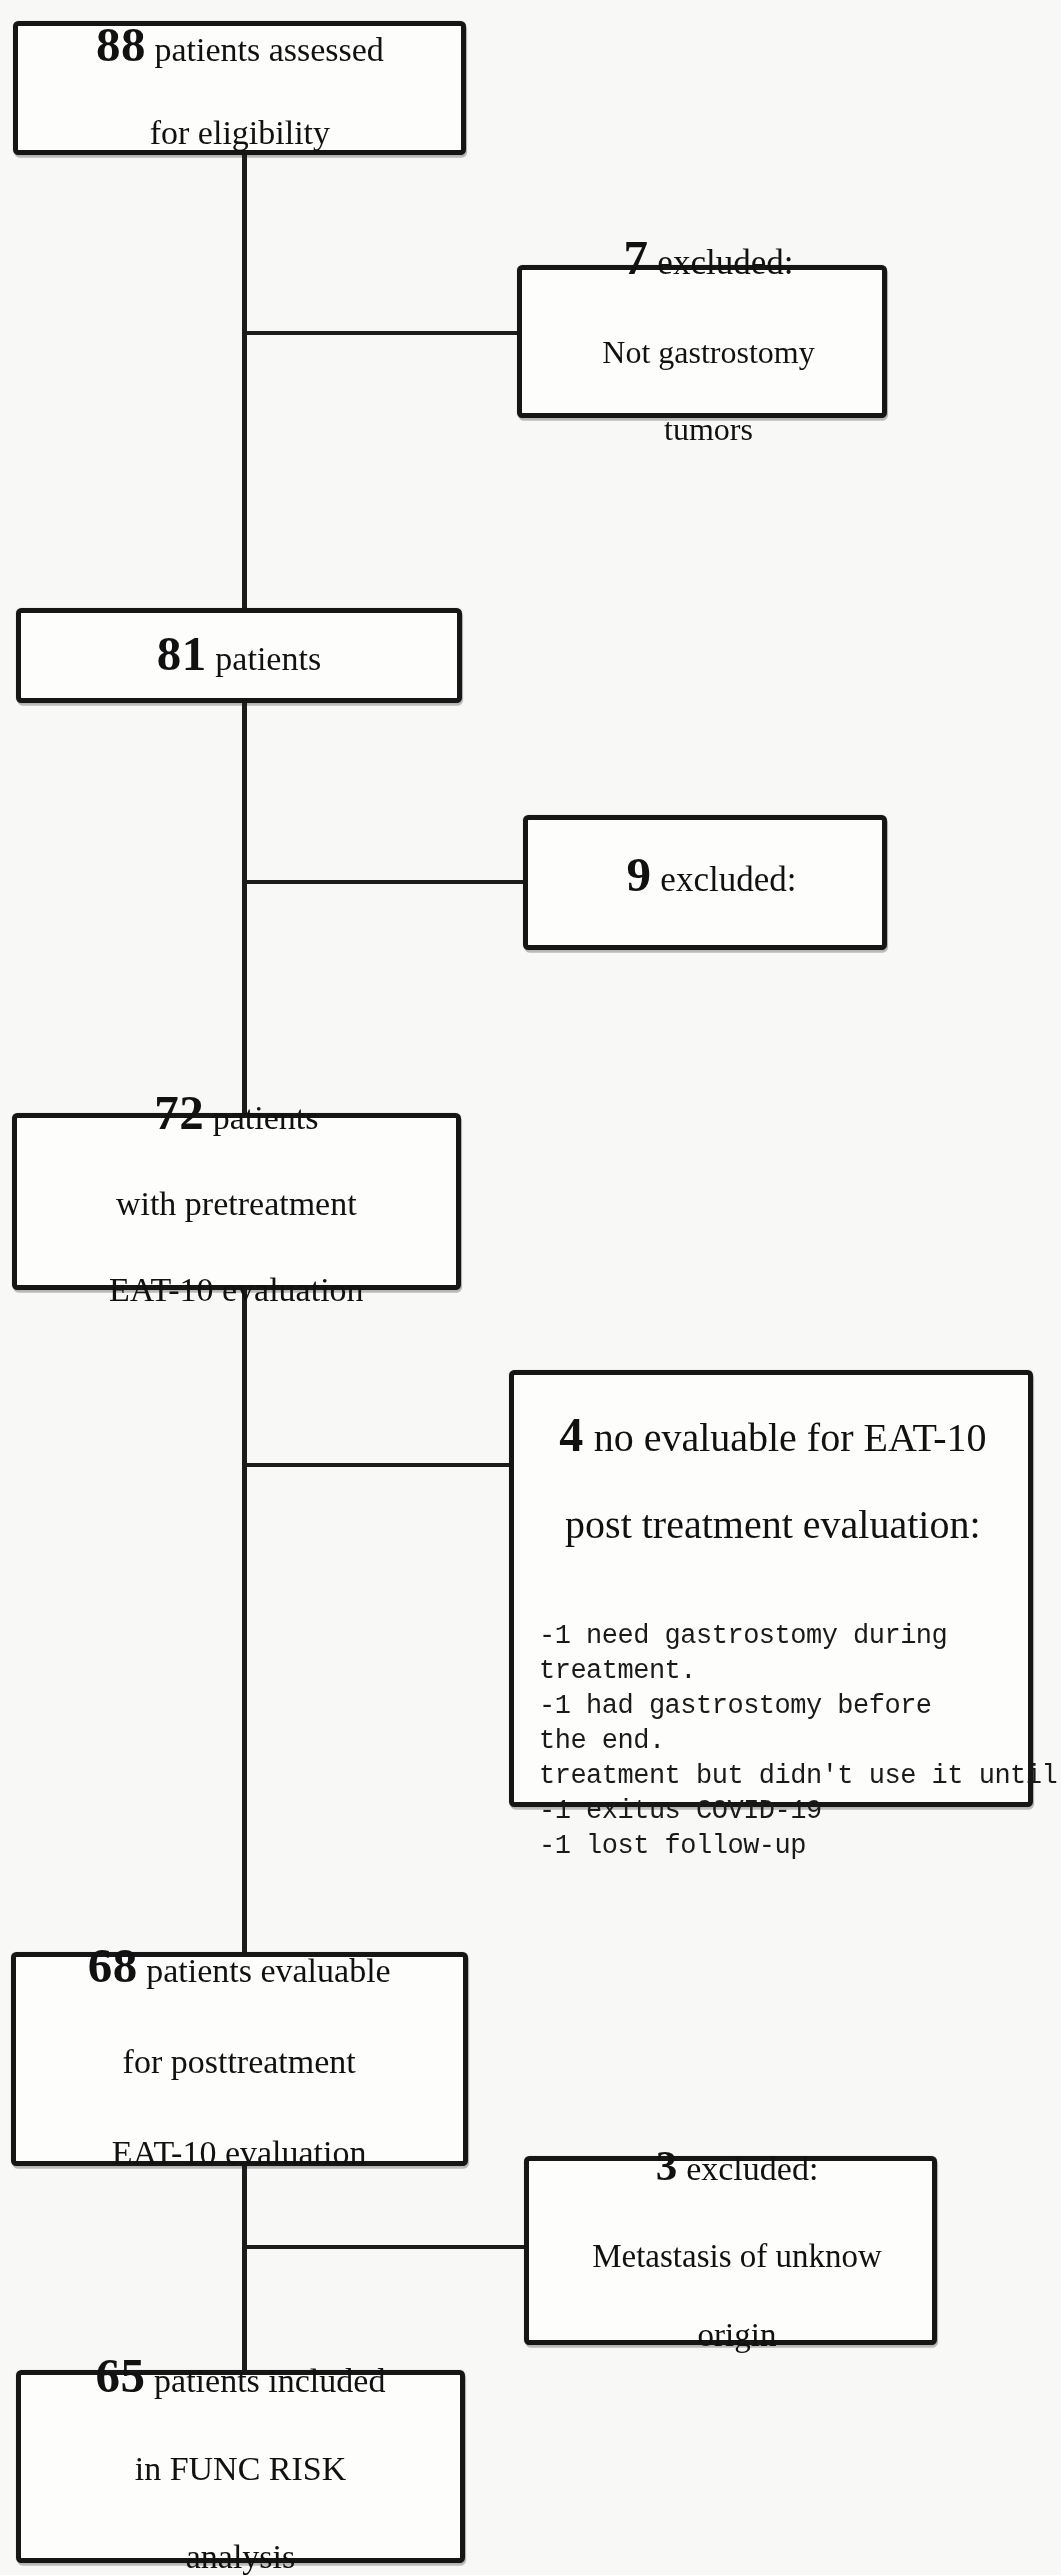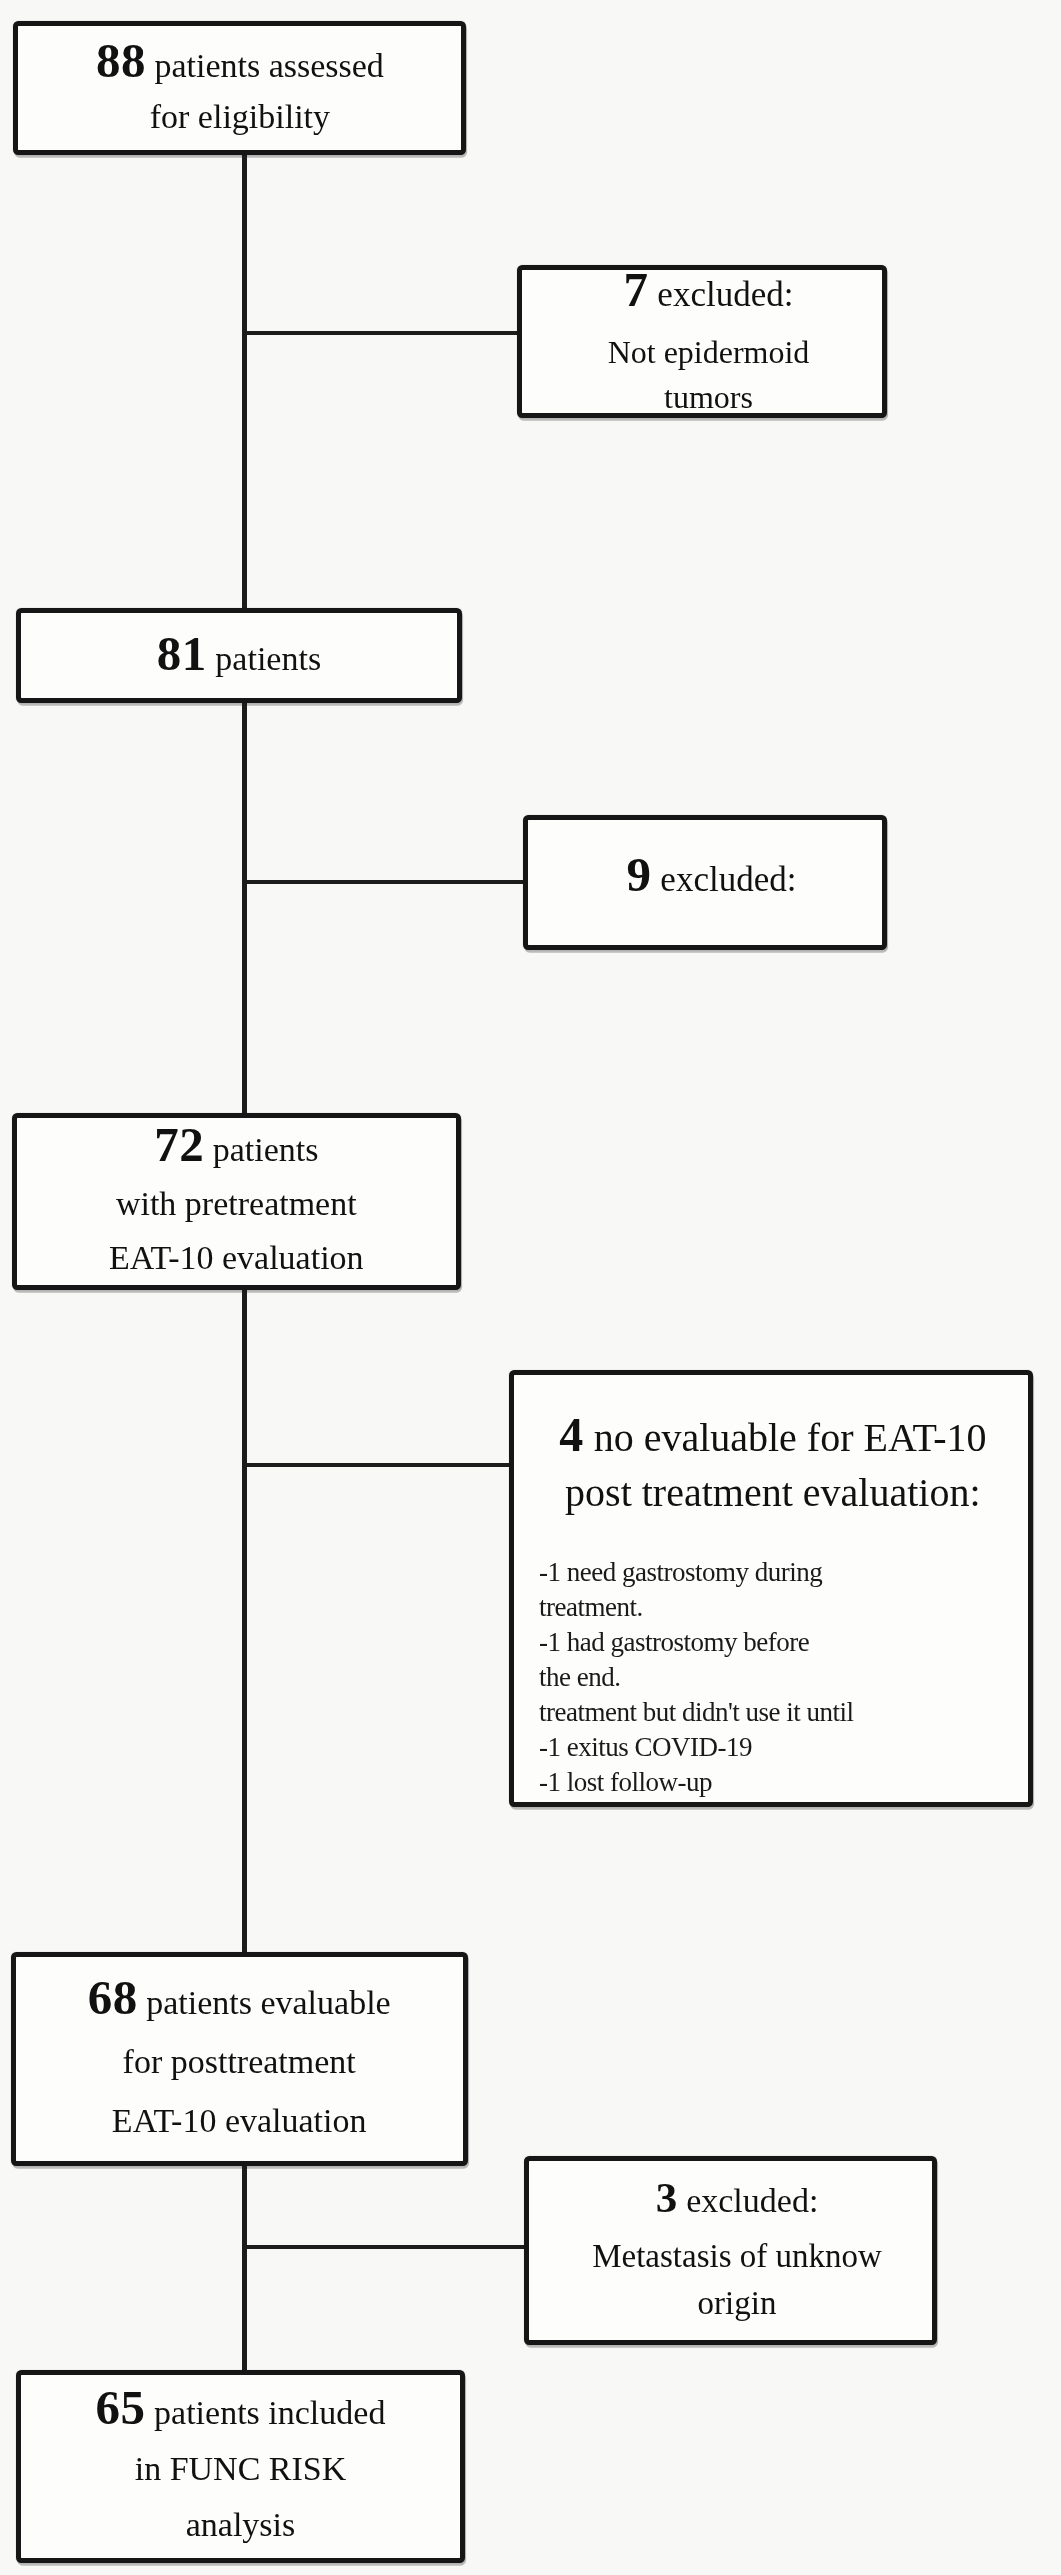--- a/index.html
+++ b/index.html
@@ -21,20 +21,21 @@
   .fbox {
     position:absolute; z-index:2;
     background:#fdfdfc;
     border:5.9px solid #161616;
     border-radius:5.4px;
     box-shadow:1.1px 2.7px 0 rgba(30,30,30,.28), 0 0 1.1px rgba(0,0,0,.35);
     display:flex; flex-direction:column;
     justify-content:center; align-items:center;
     text-align:center;
     line-height:1.0;
+    gap:32px;
   }
   .fline { white-space:nowrap; }
   .num  { font-weight:700; font-size:49px; letter-spacing:0.5px; }
   .t-main { font-size:34px; }
   .t-main .fline { line-height:51px; }
   .t-side { font-size:33px;padding-left:13px; }
 
   
   #box-88 { left:13.4px;  top:21.4px;   width:453px; height:134px; }
   #box-7  { left:517px; top:265px;  width:370px; height:153px; font-size:32px; }
@@ -60,21 +61,21 @@
 
   
   #box-4 { justify-content:space-between; padding:31px 21.4px 16px 25px; }
   #box-4 .headline { font-size:40px; line-height:57px; }
   #box-4 .fline.header2 { font-size:40px; line-height:54px; }
   #box-4 .num { font-size:48px; }
   .details {
     margin-top:35px;
     align-self:stretch;
     text-align:left;
-    font-family:Liberation Serif, serif;
+    font-family:Liberation Mono, monospace;
     font-size:27px;
     letter-spacing:-0.5px;
     color:#1a1a1a;
   }
   .details .dline { line-height:35px; white-space:nowrap; }
 </style>
 </head>
 <body>
 
 <div class="trunk" style="left:242px; top:153px;  height:2220px;"></div>
@@ -83,21 +84,21 @@
 <div class="branch" style="left:244px; top:1463px; width:267px;"></div>
 <div class="branch" style="left:244px; top:2245px; width:282px;"></div>
 
 <div id="box-88" class="fbox t-main">
   <div class="fline"><span class="num">88</span> <span>patients assessed</span></div>
   <div class="fline">for eligibility</div>
 </div>
 
 <div id="box-7" class="fbox t-side">
   <div class="fline headline"><span class="num">7</span> <span>excluded:</span></div>
-  <div class="fline">Not epidermoid</div>
+  <div class="fline">Not gastrostomy</div>
   <div class="fline">tumors</div>
 </div>
 
 <div id="box-81" class="fbox t-main">
   <div class="fline"><span class="num">81</span> <span>patients</span></div>
 </div>
 
 <div id="box-9" class="fbox t-side">
   <div class="fline headline"><span class="num">9</span> <span>excluded:</span></div>
 </div>

